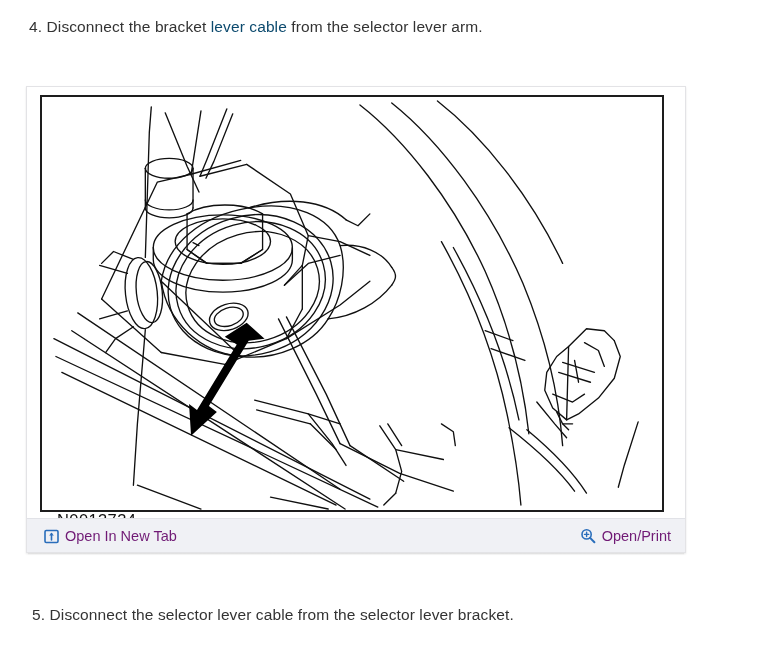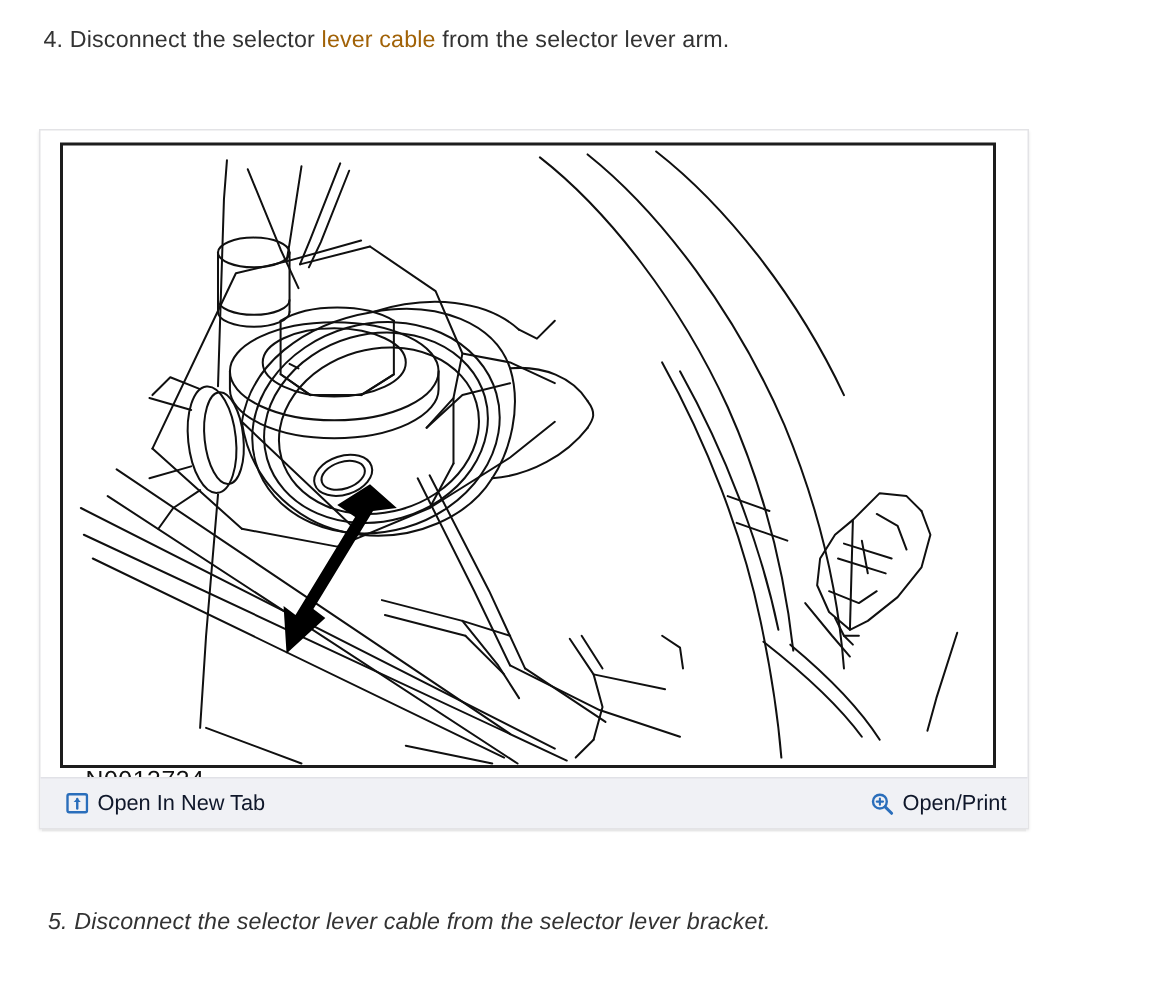--- a/index.html
+++ b/index.html
@@ -27,25 +27,25 @@
   
   .step-line {
     position: absolute;
     font-size: 15.5px;
     line-height: 20px;
     color: #333333;
     letter-spacing: 0.1px;
     white-space: nowrap;
   }
   #step-4 { left: 29px; top: 17px; }
-  #step-5 { left: 32px; top: 605px; font-style: italic; }
+  #step-5 { left: 32px; top: 605px; }
 
   .step-text { color: #333333; }
   .inline-link {
-    color: #a16207;
+    color: #0c4a6e;
     text-decoration: none;
     cursor: pointer;
   }
 
   
   .figure-card {
     position: absolute;
     left: 26px;
     top: 86px;
     width: 660px;
@@ -97,23 +97,23 @@
     border-top: 1px solid #e1e2e7;
     box-sizing: border-box;
     display: flex;
     align-items: center;
     justify-content: space-between;
     padding: 0 14px 0 17px;
   }
 
   .tb-action {
     display: inline-flex;
-    align-items: center;
+    align-items: flex-end;
     gap: 6px;
-    color: #0f172a;
+    color: #701a75;
     font-size: 14.5px;
     cursor: pointer;
     text-decoration: none;
     white-space: nowrap;
   }
   .tb-icon { display: inline-flex; align-items: center; }
   .tb-icon svg { display: block; }
 
   
   .card-shadow-strip {
@@ -124,21 +124,21 @@
     height: 2px;
     background: linear-gradient(to bottom, rgba(0,0,0,0.07), rgba(0,0,0,0));
   }
 </style>
 </head>
 <body>
 
 <div class="page">
 
   <div class="step-line" id="step-4">
-    <span>4.</span><span class="step-text"> Disconnect the selector </span><a class="inline-link" href="#">lever cable</a><span class="step-text"> from the selector lever arm.</span>
+    <span>4.</span><span class="step-text"> Disconnect the bracket </span><a class="inline-link" href="#">lever cable</a><span class="step-text"> from the selector lever arm.</span>
   </div>
 
   <div class="figure-card">
 
     <div class="figure-frame">
       <svg viewBox="0 0 624 417" preserveAspectRatio="none">
         <g fill="none" stroke="#101010" stroke-width="1.35" stroke-linecap="round" stroke-linejoin="round">
 
           <path d="M124 16 L146 70 L158 96"></path>
           <path d="M160 14 L152 66 L150 78"></path>

